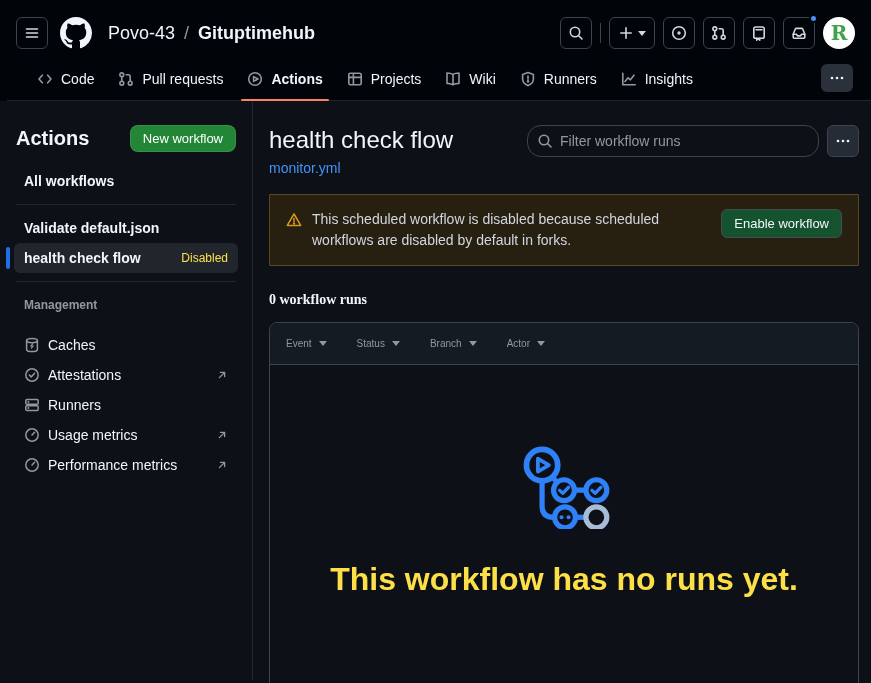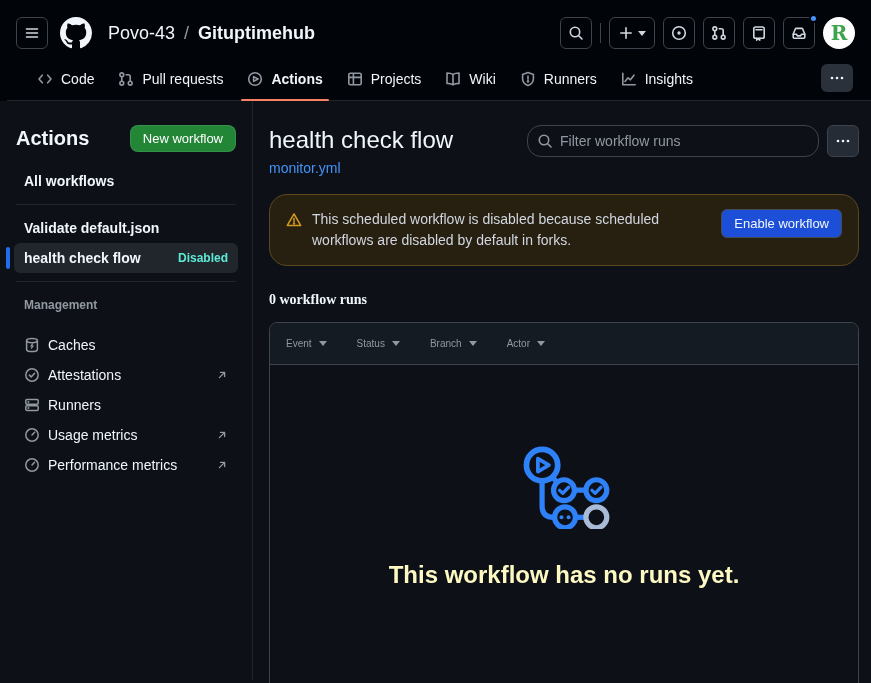--- a/index.html
+++ b/index.html
@@ -76,21 +76,21 @@
   .side-list { list-style:none; padding:0 14px; margin-top:14px; }
   .side-item {
     display:flex; align-items:center; padding:7px 10px; border-radius:6px;
     color:#f0f6fc; cursor:pointer; position:relative; font-size:14px;font-weight:bold;
   }
   .side-item.selected { background:#21262d; font-weight:700; }
   .side-item.selected::before {
     content:""; position:absolute; left:-8px; top:4px; bottom:4px; width:4px;
     border-radius:2px; background:#1f6feb;
   }
-  .side-item .badge { margin-left:auto; color:#5eead4; font-weight:700; font-size:12px; }
+  .side-item .badge { margin-left:auto; color:#fde047; font-weight:400; font-size:12px; }
   .side-divider { border:none; border-top:1px solid #21262d; margin:8px 16px; }
   .mgmt-title { color:#9198a1; font-size:12px; font-weight:700; padding:8px 24px 6px; }
   .mgmt-item {
     display:flex; align-items:center; gap:8px; padding:7px 10px; margin:0 14px;
     border-radius:6px; color:#f0f6fc; cursor:pointer; font-size:14px;
   }
   .mgmt-item .m-icon { color:#9198a1; flex:none; }
   .mgmt-item .ext { margin-left:auto; color:#9198a1; }
 
   
@@ -108,42 +108,42 @@
   .filter-input::placeholder { color:#9198a1; }
   .kebab-btn {
     width:32px; height:32px; background:#262c36; border:1px solid #3d444d;
     border-radius:6px; color:#f0f6fc; display:flex; align-items:center;
     justify-content:center; cursor:pointer;
   }
 
   
   .banner {
     margin-top:18px; display:flex; align-items:flex-start; gap:10px;
-    background:#271f10; border:1px solid #5c4a1d; border-radius:18px;
+    background:#271f10; border:1px solid #5c4a1d; border-radius:1px;
     padding:14px 16px; color:#d1d7e0; line-height:1.5;
   }
   .banner .warn { color:#d29922; flex:none; margin-top:3px; }
   .banner-text { flex:1; max-width:420px; font-size:14px; }
   .btn-default {
-    background:#1d4ed8; color:#f0f6fc; border:1px solid #444c56; border-radius:6px;
+    background:#14532d; color:#f0f6fc; border:1px solid #444c56; border-radius:6px;
     font-size:13px; font-weight:500; padding:6px 12px; cursor:pointer; flex:none;
     font-family:inherit;
   }
 
   
   .runs-count { margin-top:26px; font-weight:700; font-size:14px;font-family:Liberation Serif, serif; }
   .runs-card { margin-top:14px; border:1px solid #3d444d; border-radius:8px 8px 0 0; overflow:hidden; }
   .runs-filterbar {
     background:#151b23; border-bottom:1px solid #3d444d; padding:15px 16px;
     display:flex; gap:30px;
   }
   .filter-dd { display:flex; align-items:center; gap:7px; color:#9198a1; font-size:10px; cursor:pointer; background:none; border:none; font-family:inherit; }
   .caret { width:0; height:0; border-left:4px solid transparent; border-right:4px solid transparent; border-top:5px solid #9198a1; }
   .runs-empty { background:#0d1117; height:400px; display:flex; flex-direction:column; align-items:center; padding-top:78px; }
-  .empty-msg { margin-top:32px; font-size:24px; font-weight:700; color:#fef9c3; }
+  .empty-msg { margin-top:32px; font-size:32px; font-weight:700; color:#fde047; }
 </style>
 </head>
 <body>
 
 <header class="app-header">
   <div class="header-top">
     <button class="icon-btn">
       <svg width="16" height="16" viewBox="0 0 16 16" fill="none" stroke="currentColor" stroke-width="1.6" stroke-linecap="round">
           <path d="M2.5 4h11M2.5 8h11M2.5 12h11"></path>
         </svg>

